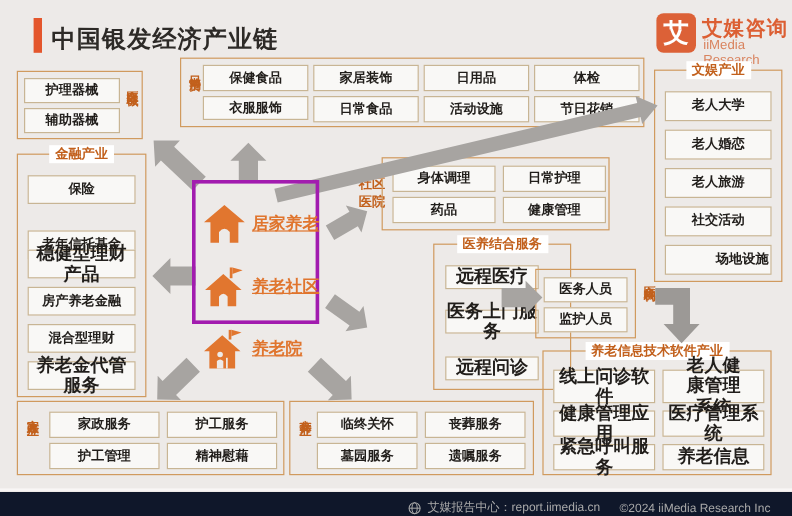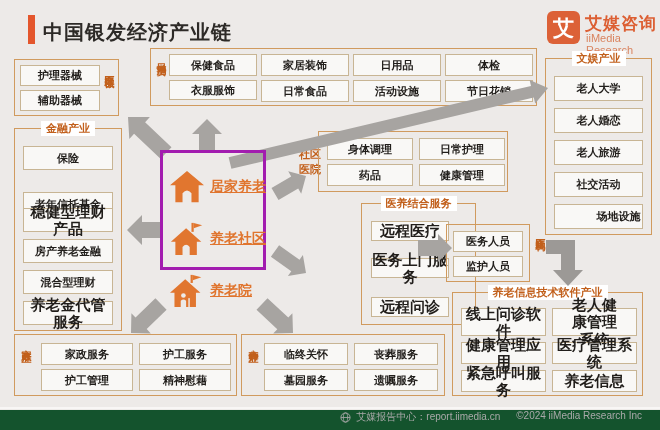--- a/index.html
+++ b/index.html
@@ -21,22 +21,22 @@
        font-size:11px;font-weight:bold;color:#211e1b;display:flex;align-items:center;justify-content:center;
        text-align:center;line-height:1.15;}
   .box.sm{font-size:15px;}
   .center-box{position:absolute;left:160px;top:150px;width:106px;height:120px;border:3px solid #a21caf;
               box-sizing:border-box;z-index:7;}
   .c-item{position:absolute;left:0;width:100%;height:44px;display:flex;align-items:center;}
   .c-icon{width:38px;height:34px;margin-left:5px;flex:0 0 auto;}
   .c-label{font-size:14px;font-weight:bold;color:#e0752e;text-decoration:underline;margin-left:4px;white-space:nowrap;}
   .arrows{position:absolute;left:0;top:0;z-index:6;pointer-events:none;}
   .pre-footer-line{position:absolute;left:0;top:407px;width:660px;height:2px;background:#f8f6f5;}
-  .footer{position:absolute;left:0;top:410px;width:660px;height:20px;background:#14532d;display:flex;
-          align-items:flex-start;justify-content:flex-end;padding-right:18px;box-sizing:border-box;
+  .footer{position:absolute;left:0;top:410px;width:660px;height:20px;background:#0f172a;display:flex;
+          align-items:flex-end;justify-content:flex-end;padding-right:18px;box-sizing:border-box;
           color:#a9a9a9;font-size:10px;gap:16px;}
   .footer .src{display:flex;align-items:center;gap:5px;}
 </style>
 </head>
 <body>
 
 <div class="stage">
 
   <div class="accent-bar"></div>
   <div class="page-title">中国银发经济产业链</div>

